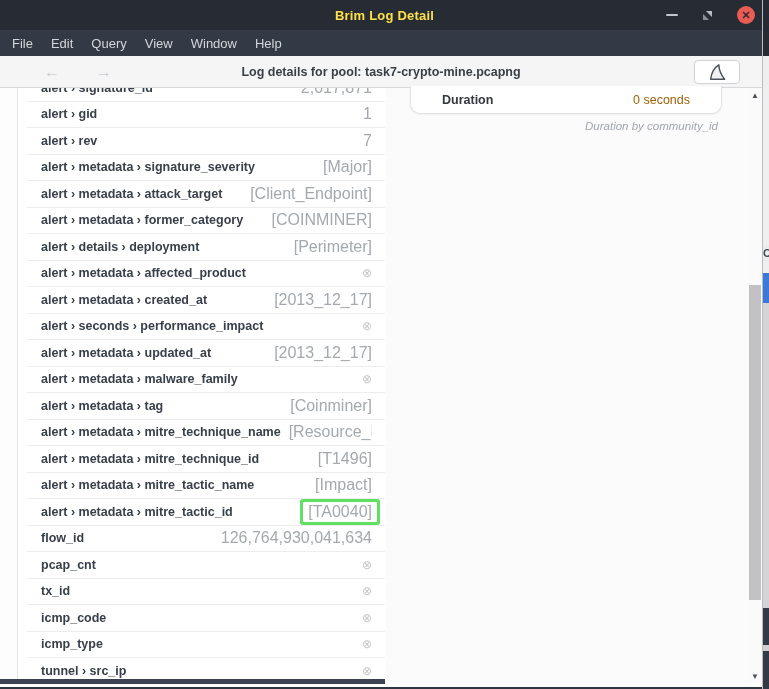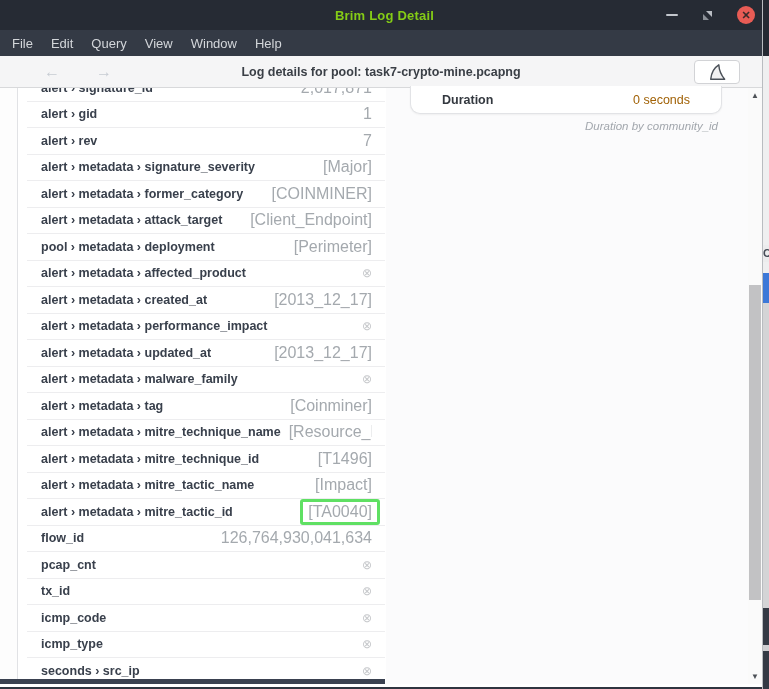--- a/index.html
+++ b/index.html
@@ -3,21 +3,21 @@
 <meta charset="utf-8">
 <style>
   * { margin:0; padding:0; box-sizing:border-box; }
   html,body { width:769px; height:689px; overflow:hidden; background:#fff;
               font-family:"Liberation Sans", sans-serif; }
   .app { position:relative; width:769px; height:689px; background:#fff; }
 
   
   .titlebar { position:absolute; left:0; top:0; width:769px; height:30px;
               background:#262b34; display:flex; align-items:center; justify-content:center; }
-  .titlebar-title { color:#84cc16; font-size:13px; font-weight:bold; letter-spacing:.2px; }
+  .titlebar-title { color:#fde047; font-size:13px; font-weight:bold; letter-spacing:.2px; }
   .win-controls { position:absolute; right:14px; top:0; height:30px; display:flex;
                   align-items:center; gap:24px; }
   .btn-min { width:12px; height:2px; background:#c3c7cd; border-radius:1px; cursor:pointer; }
   .btn-restore { width:11px; height:11px; cursor:pointer; }
   .btn-close { width:18px; height:18px; border-radius:50%; background:#e85c55;
                color:#3a2b2b; font-size:11px; font-weight:bold; display:flex;
                align-items:center; justify-content:center; cursor:pointer; line-height:1; }
 
   
   .menubar { position:absolute; left:0; top:30px; width:762px; height:26px;
@@ -147,41 +147,41 @@
         </div>
         <div class="field-row">
           <span class="field-label">alert › rev</span>
           <span class="field-value">7</span>
         </div>
         <div class="field-row">
           <span class="field-label">alert › metadata › signature_severity</span>
           <span class="field-value">[Major]</span>
         </div>
         <div class="field-row">
+          <span class="field-label">alert › metadata › attack_target</span>
+          <span class="field-value">[Client_Endpoint]</span>
+        </div>
+        <div class="field-row">
           <span class="field-label">alert › metadata › former_category</span>
           <span class="field-value">[COINMINER]</span>
         </div>
         <div class="field-row">
-          <span class="field-label">alert › metadata › attack_target</span>
-          <span class="field-value">[Client_Endpoint]</span>
-        </div>
-        <div class="field-row">
-          <span class="field-label">pool › metadata › deployment</span>
+          <span class="field-label">alert › details › deployment</span>
           <span class="field-value">[Perimeter]</span>
         </div>
         <div class="field-row">
           <span class="field-label">alert › metadata › affected_product</span>
           <span class="field-value null-icon">⊗</span>
         </div>
         <div class="field-row">
           <span class="field-label">alert › metadata › created_at</span>
           <span class="field-value">[2013_12_17]</span>
         </div>
         <div class="field-row">
-          <span class="field-label">alert › metadata › performance_impact</span>
+          <span class="field-label">alert › seconds › performance_impact</span>
           <span class="field-value null-icon">⊗</span>
         </div>
         <div class="field-row">
           <span class="field-label">alert › metadata › updated_at</span>
           <span class="field-value">[2013_12_17]</span>
         </div>
         <div class="field-row">
           <span class="field-label">alert › metadata › malware_family</span>
           <span class="field-value null-icon">⊗</span>
         </div>
@@ -219,21 +219,21 @@
         </div>
         <div class="field-row">
           <span class="field-label">icmp_code</span>
           <span class="field-value null-icon">⊗</span>
         </div>
         <div class="field-row">
           <span class="field-label">icmp_type</span>
           <span class="field-value null-icon">⊗</span>
         </div>
         <div class="field-row">
-          <span class="field-label">seconds › src_ip</span>
+          <span class="field-label">tunnel › src_ip</span>
           <span class="field-value null-icon">⊗</span>
         </div>
       </div>
 
     <div class="rightpanel">
       <div class="dur-card">
         <span class="dur-label">Duration</span>
         <span class="dur-value">0 seconds</span>
       </div>
       <div class="panel-note">Duration by community_id</div>

